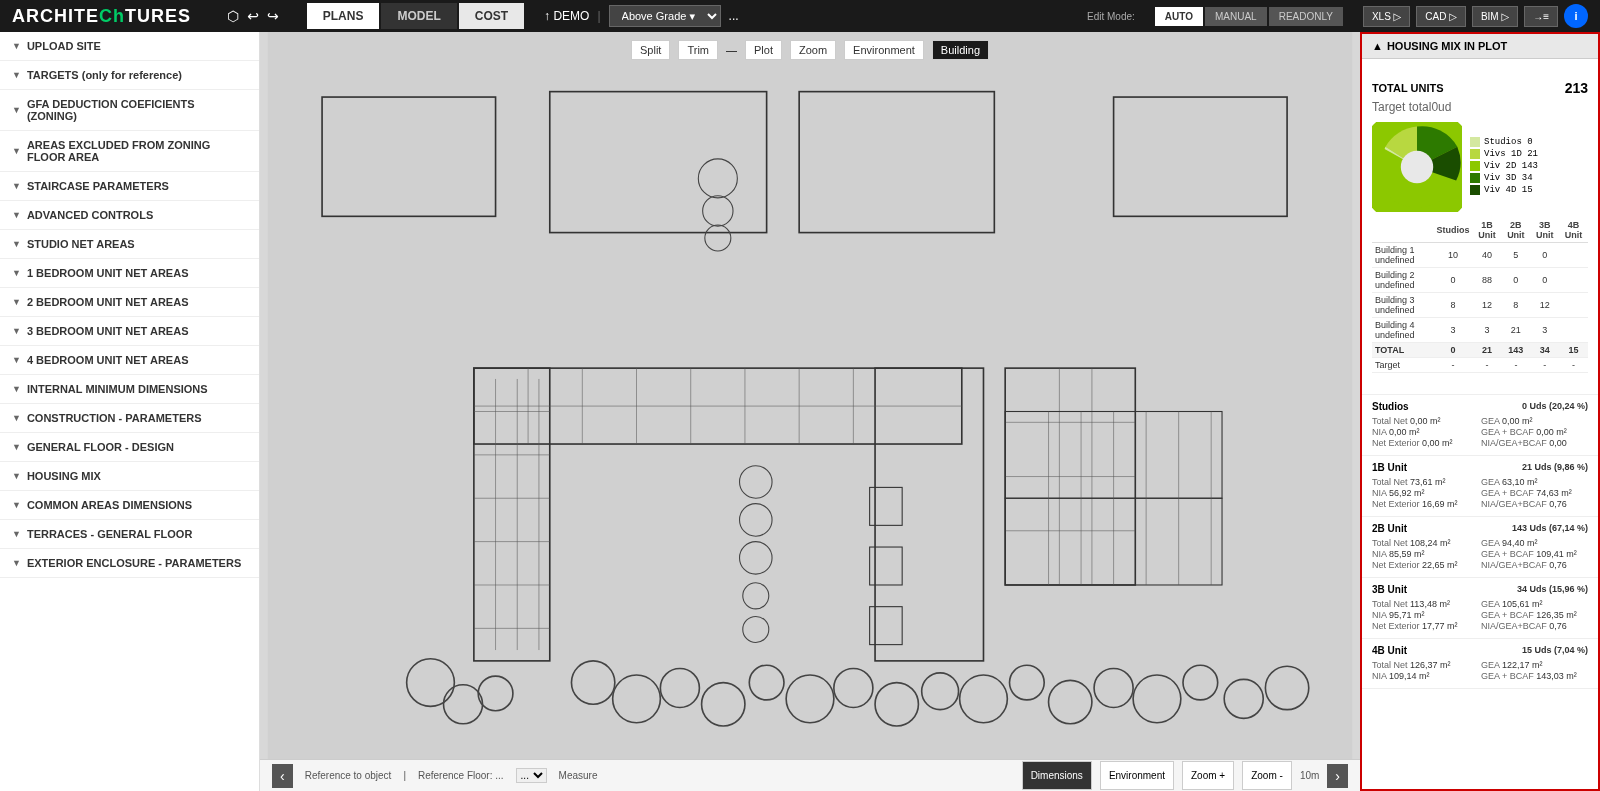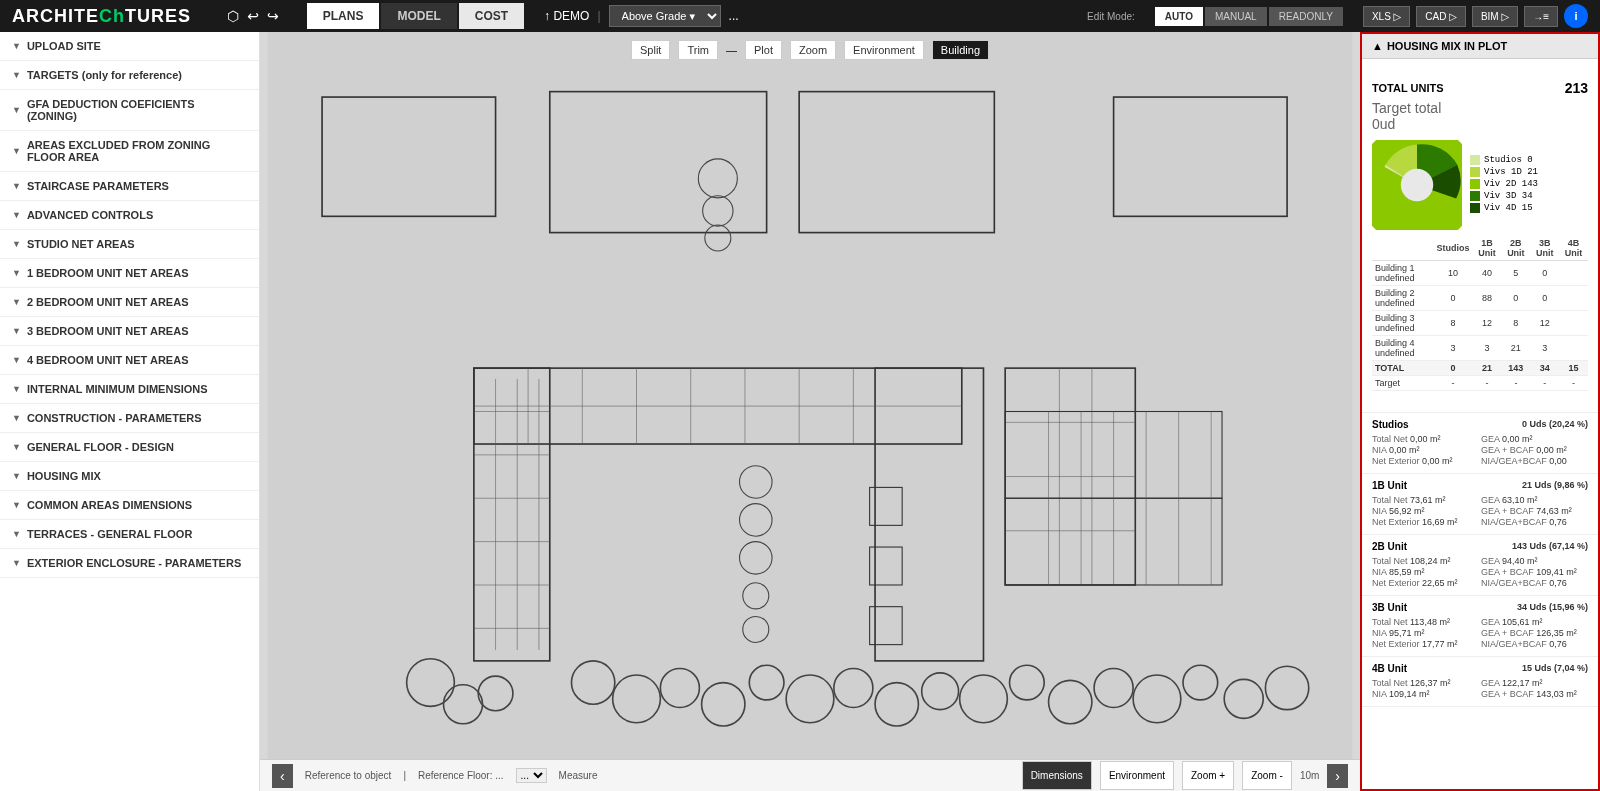--- a/index.html
+++ b/index.html
@@ -43,21 +43,21 @@
     .bottom-btn.active { background: #333; color: white; }
     .nav-arrow { padding: 4px 8px; background: #555; color: white; border: none; cursor: pointer; font-size: 14px; }
 
     
     .right-panel { width: 240px; background: white; border: 2px solid #cc0000; overflow-y: auto; flex-shrink: 0; }
     .panel-header { background: #e8e8e8; padding: 6px 10px; font-weight: bold; font-size: 11px; display: flex; align-items: center; gap: 4px; cursor: pointer; border-bottom: 1px solid #ccc; }
     .panel-section { padding: 21px 10px; border-bottom: 1px solid #eee; }
     .total-units-row { display: flex; justify-content: space-between; align-items: center; margin-bottom: 4px; }
     .total-units-label { font-weight: bold; font-size: 11px; }
     .total-units-value { font-weight: bold; font-size: 14px; }
-    .target-row { display: flex; justify-content: flex-start; font-size: 14px; color: #666; margin-bottom: 8px; flex-direction: column; }
+    .target-row { display: flex; justify-content: flex-start; font-size: 12px; color: #666; margin-bottom: 8px; }
 
     
     .pie-container { display: flex; align-items: center; gap: 8px; margin: 6px 0; }
     .pie-chart { width: 90px; height: 90px; flex-shrink: 0; }
     .legend { font-size: 9px; }
     .legend-item { display: flex; align-items: center; gap: 4px; margin-bottom: 2px; font-family: Liberation Mono, monospace; }
     .legend-dot { width: 10px; height: 10px; flex-shrink: 0; }
 
     
     .unit-table { width: 100%; border-collapse: collapse; font-size: 9px; margin-top: 6px; }

